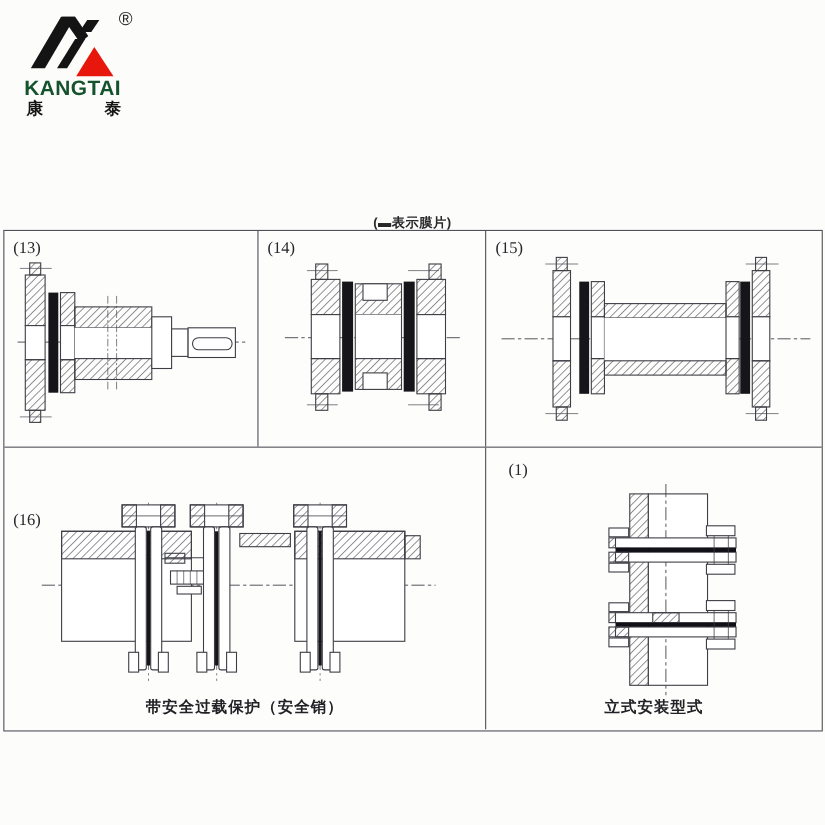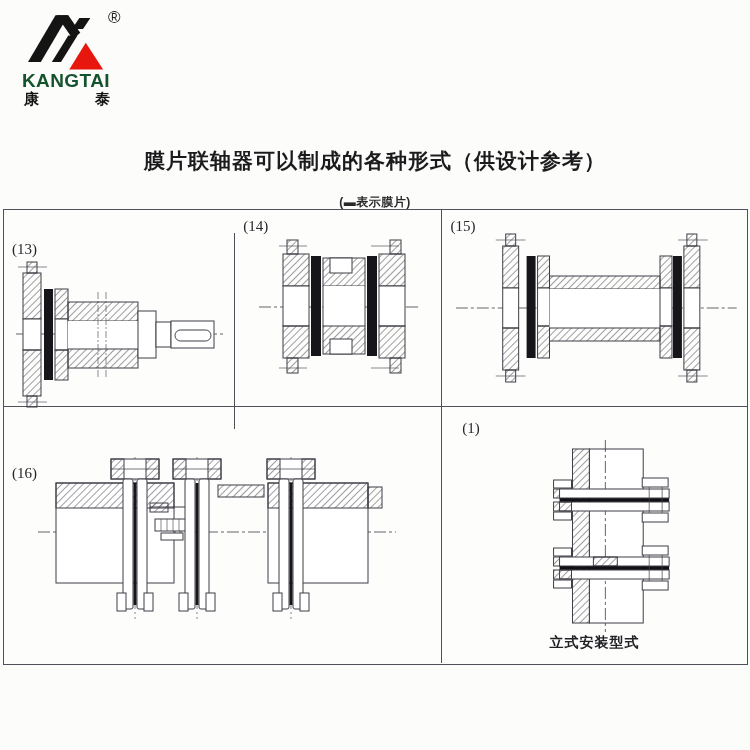--- a/index.html
+++ b/index.html
@@ -38,21 +38,21 @@
     margin-top:17px;
   }
   
   .tbl{
     position:absolute;left:3px;top:209px;width:743px;height:454px;
     border:1.4px solid #50505a;background:#fdfdfc;
   }
   .row1{position:absolute;left:0;top:0;width:100%;height:196px;border-bottom:1.2px solid #50505a;}
   .row2{position:absolute;left:0;top:197.2px;width:100%;height:256px;}
   .cell{position:absolute;top:0;height:100%;}
-  .c13{left:0;width:230px;border-right:1.2px solid #50505a;margin-top:23px;}
+  .c13{left:0;width:230px;border-right:1.2px solid #50505a;}
   .c14{left:231.2px;width:206px;border-right:1.2px solid #50505a;}
   .c15{left:438.4px;right:0;text-align:right;}
   .c16{left:0;width:437px;border-right:1.2px solid #50505a;}
   .c17{left:438.2px;right:0;}
   .fig-label{
     position:absolute;left:8px;top:8px;
     font-family:"Liberation Serif","DejaVu Serif",serif;
     font-size:15px;color:#26262c;z-index:3;
   }
   .c17 .fig-label{left:20px;top:13px;}
@@ -77,21 +77,20 @@
       <polygon points="63,35 82,64 45,64" fill="#e8170e"></polygon>
     </svg>
     <span class="logo-reg">®</span>
     <div class="logo-brand">KANGTAI</div>
     <div class="logo-cn">
       <span>康</span>
       <span>泰</span>
     </div>
   </div>
 
-  <div class="title">膜片联轴器可以制成的各种形式（供设计参考）</div>
   <div class="subtitle">(▬表示膜片)</div>
 
   <div class="tbl">
 
     <div class="row1">
 
       <div class="cell c13">
         <span class="fig-label">(13)</span>
         <svg class="draw" viewBox="0 0 230 196" preserveAspectRatio="none">
           <defs>
@@ -293,20 +292,21 @@
               <rect x="298" y="52" width="13" height="20" fill="url(#h16)"></rect>
               <line x1="263" y1="62" x2="311" y2="62" stroke-width="0.7"></line>
               <rect x="275" y="72" width="10" height="130" rx="2" fill="#fff"></rect>
               <rect x="289" y="72" width="10" height="130" rx="2" fill="#fff"></rect>
               <rect x="285.5" y="76" width="3" height="122" fill="#15151a" stroke="none"></rect>
               <rect x="269" y="186" width="9" height="18" fill="#fff"></rect>
               <rect x="296" y="186" width="9" height="18" fill="#fff"></rect>
             </g>
           </g>
         </svg>
+        <div class="caption">带安全过载保护（安全销）</div>
       </div>
 
       <div class="cell c17">
         <span class="fig-label">(1)</span>
         <svg class="draw" viewBox="0 0 306 256" preserveAspectRatio="none">
           <defs>
             <pattern id="h17" patternUnits="userSpaceOnUse" width="5" height="5" patternTransform="rotate(45)">
               <line x1="0" y1="0" x2="0" y2="5" stroke="#4c4c56" stroke-width="1.1"></line>
             </pattern>
           </defs>

